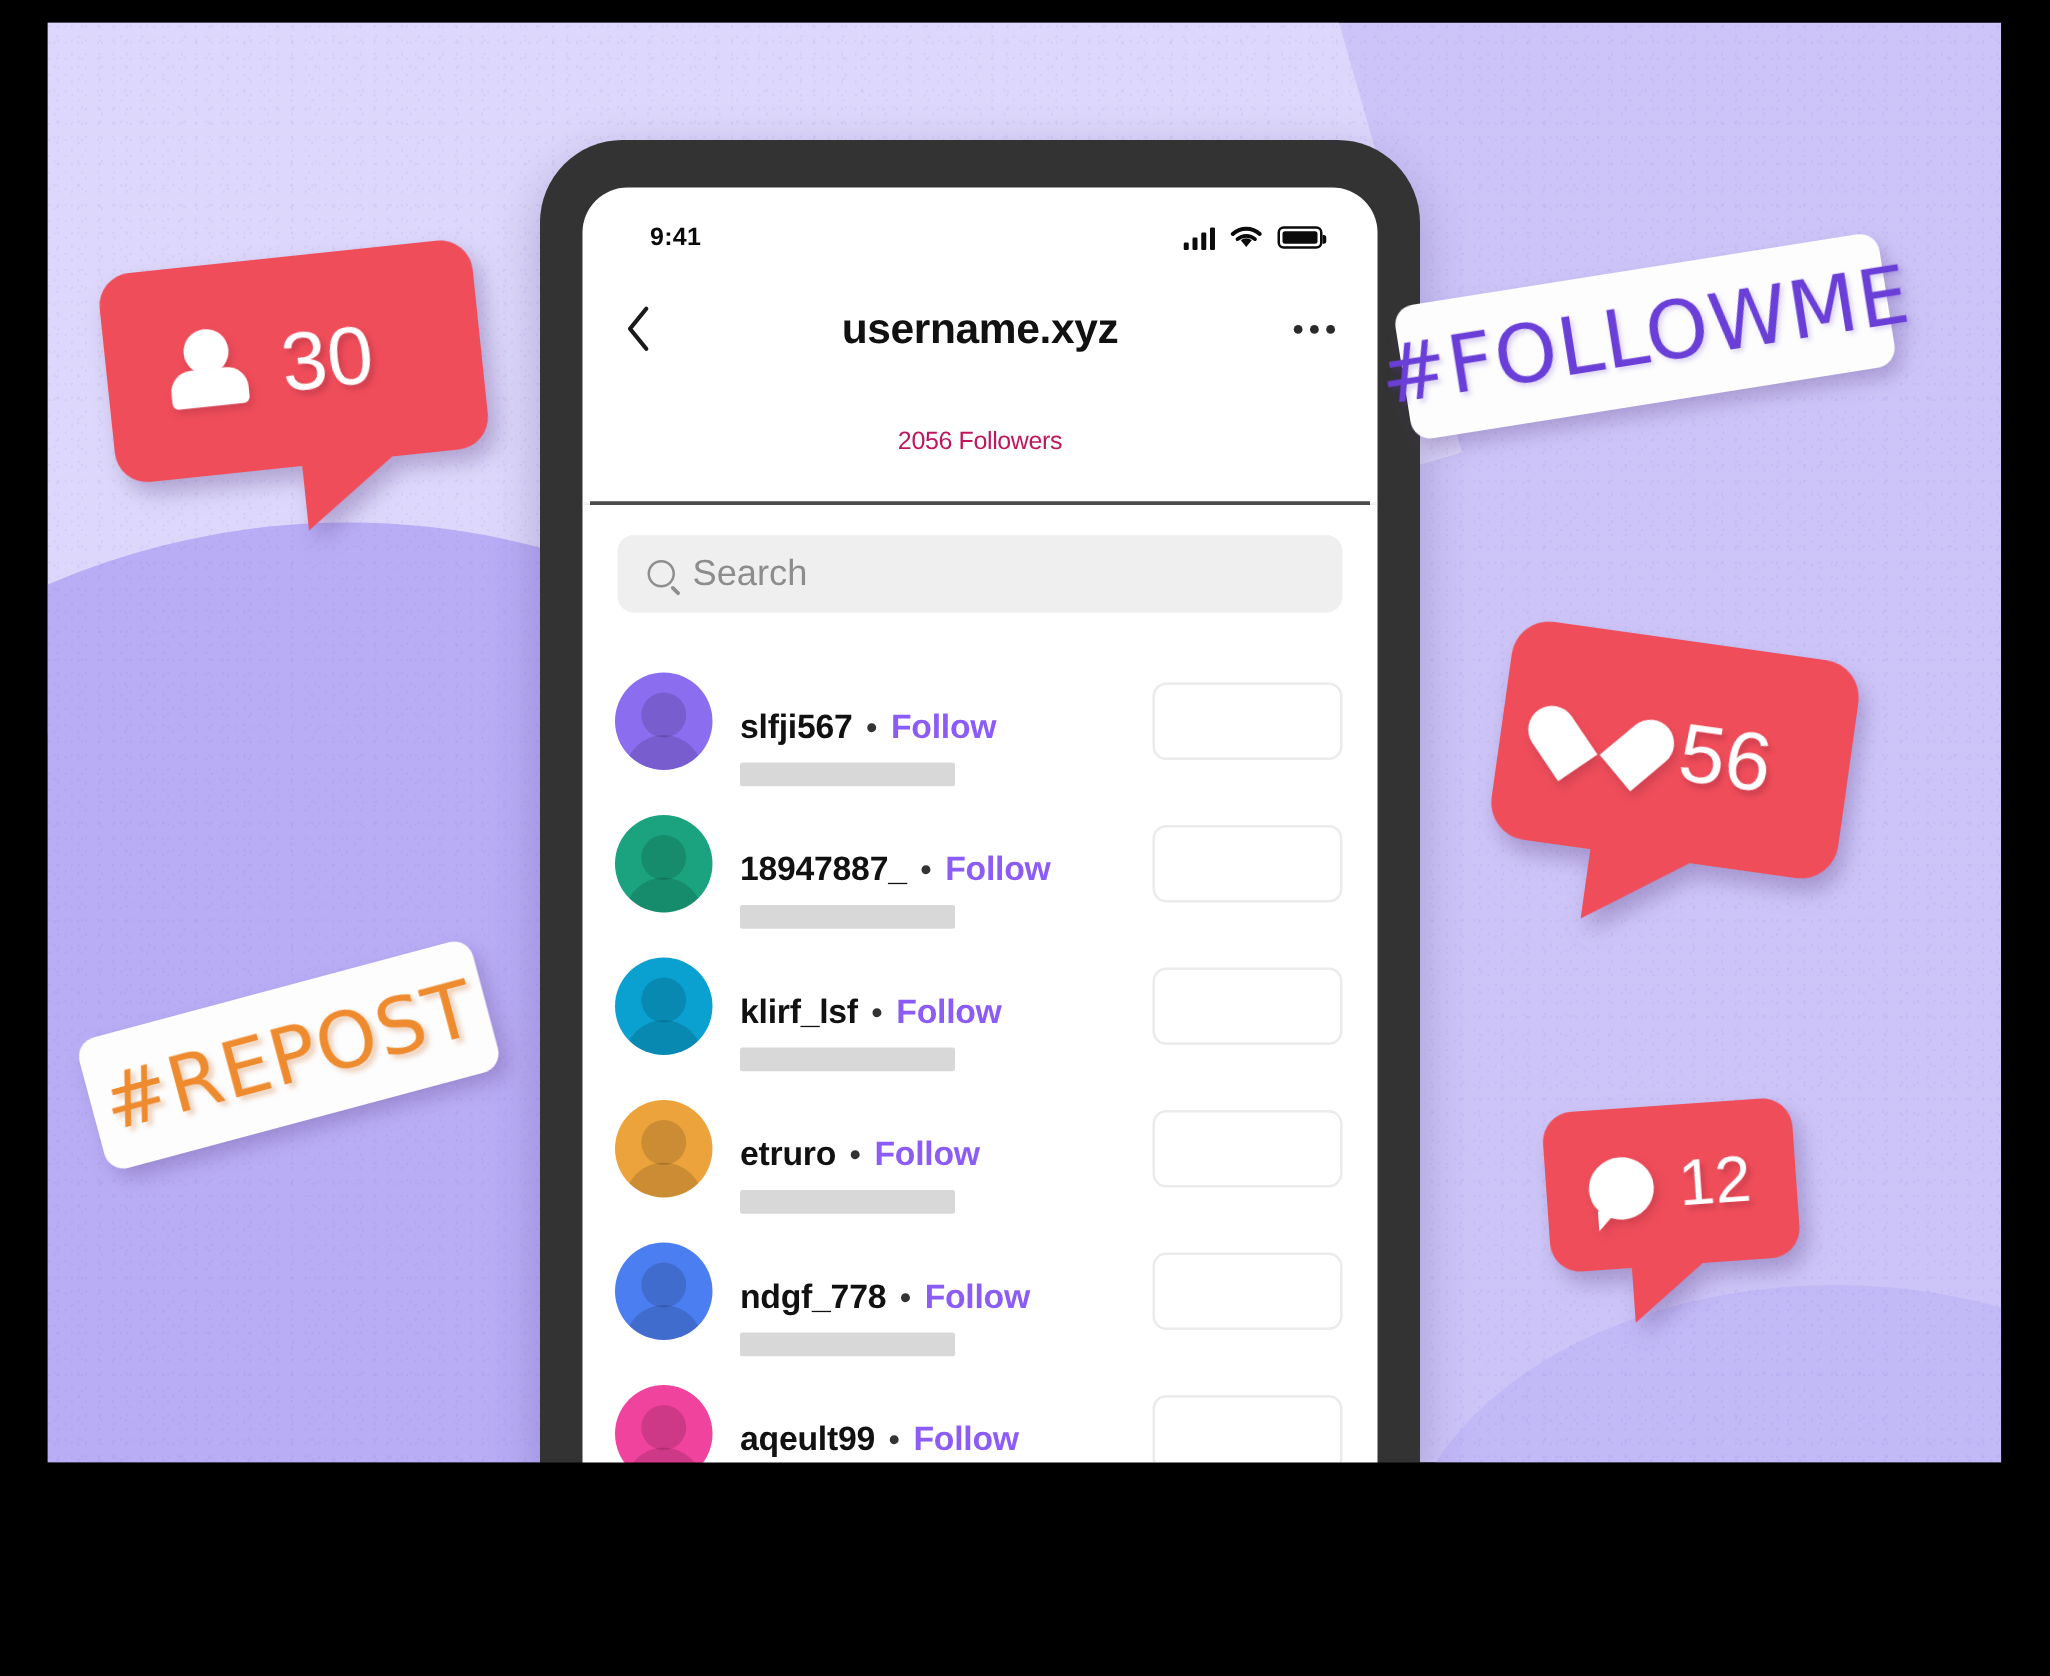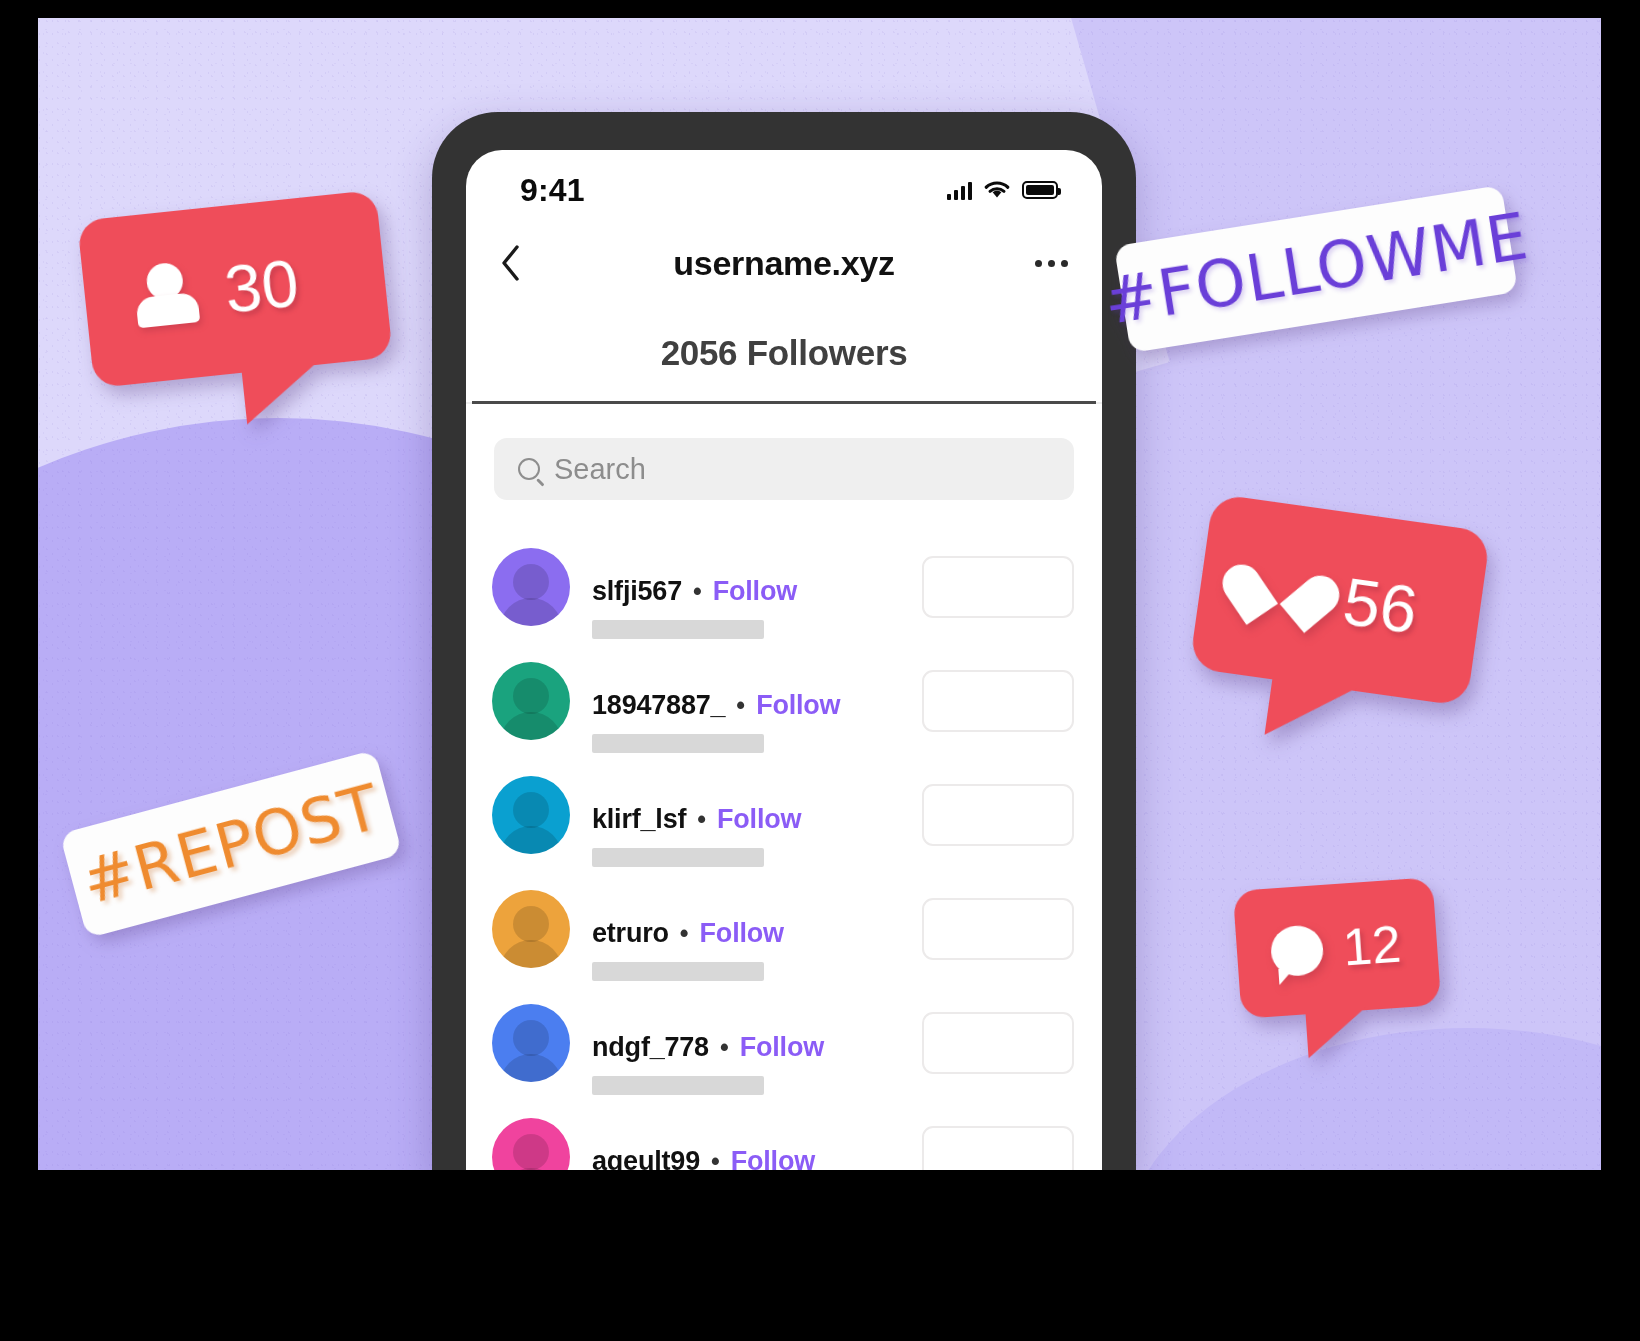--- a/index.html
+++ b/index.html
@@ -77,21 +77,21 @@
   }
 
   
   .statusbar {
     height: 66px;
     display: flex; align-items: center;
     justify-content: space-between;
     padding: 14px 44px 0 54px;
   }
   .status-time {
-    font-size: 32px; font-weight: 700; color: #0b0b0b;
+    font-size: 20px; font-weight: 700; color: #0b0b0b;
     letter-spacing: .2px;
   }
   .status-icons { display: flex; align-items: center; gap: 11px; }
   .sig { display: flex; align-items: flex-end; gap: 2.5px; height: 19px; }
   .sig i { display: block; width: 4.5px; background: #0b0b0b; border-radius: 1px; }
   .sig i:nth-child(1){ height: 6px; }
   .sig i:nth-child(2){ height: 10px; }
   .sig i:nth-child(3){ height: 14px; }
   .sig i:nth-child(4){ height: 18px; }
   .batt {
@@ -135,33 +135,33 @@
   
   .tabs {
     display: flex;
     height: 94px;
     border-bottom: 2px solid #efefef;
     position: relative;
   }
   .tab {
     flex: 1;
     display: flex; align-items: center; justify-content: center;
-    font-size: 35px; font-weight: 700; color: #404040;
+    font-size: 20px; font-weight: 400; color: #be185d;
     letter-spacing: -.3px;
     position: relative;
     padding-bottom: 6px;
   }
   .tab.active::after {
     content:"";
     position:absolute; left:6px; right:6px; bottom:-2px;
     height: 3px; background: #4a4a4a;
   }
 
   
-  .search-wrap { padding: 34px 28px 14px 28px; text-align: right; }
+  .search-wrap { padding: 24px 28px 14px 28px; text-align: right; }
   .search-box {
     height: 62px;
     background: #efefef;
     border-radius: 13px;
     display: flex; align-items: center;
     padding: 0 24px; gap: 14px;
   }
   .search-box .mag {
     width: 22px; height: 22px;
     border: 2.5px solid #8e8e8e; border-radius: 50%;

